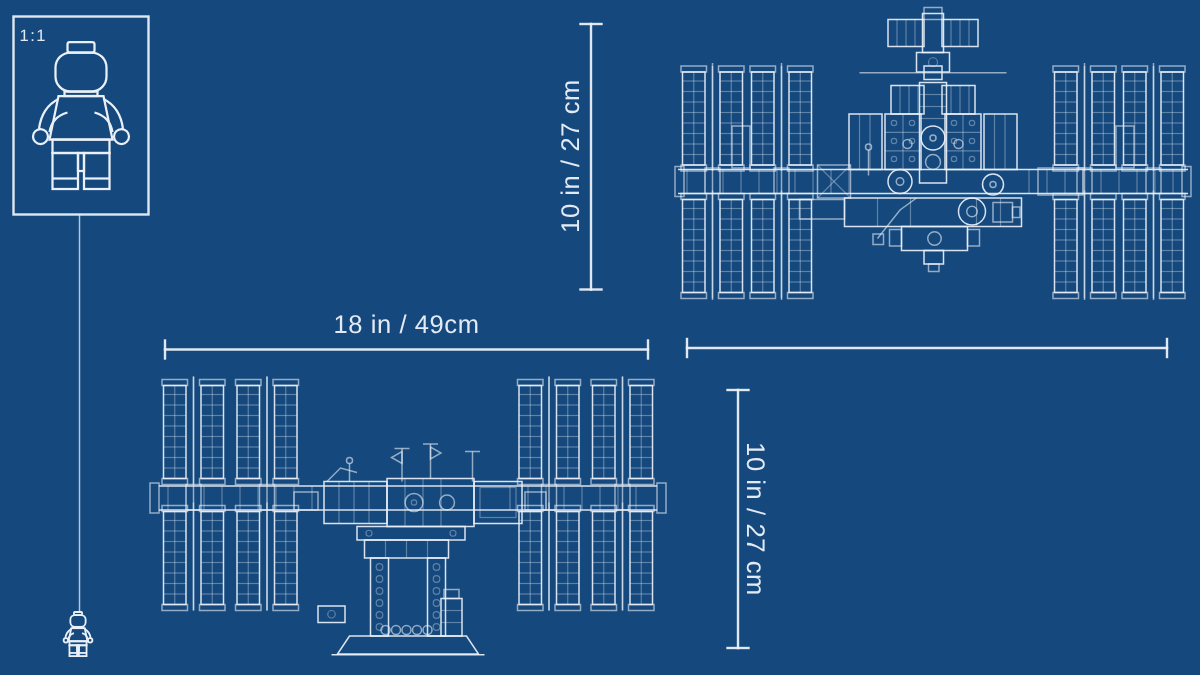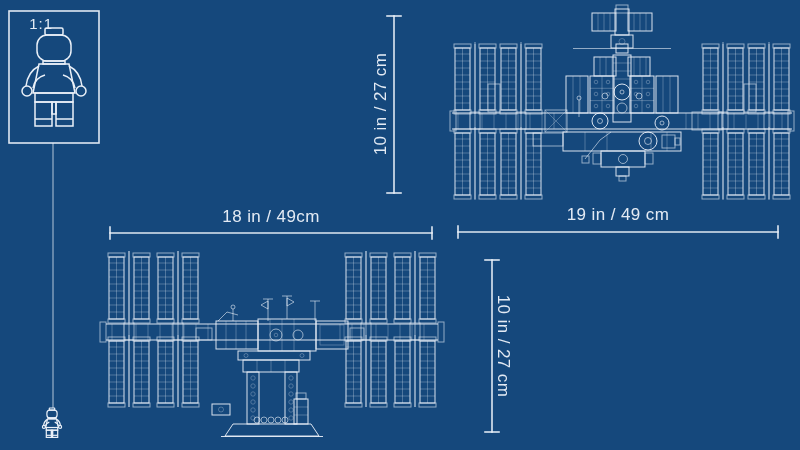--- a/index.html
+++ b/index.html
@@ -14,21 +14,21 @@
   svg .s2{stroke:var(--line);fill:none;stroke-width:1;opacity:.6;}
   svg .s3{stroke:var(--line);fill:none;stroke-width:.8;opacity:.35;}
   svg .dim{stroke:var(--line);fill:none;stroke-width:1.6;opacity:.95;stroke-linecap:square;}
   svg .box{stroke:var(--line);fill:none;stroke-width:1.6;opacity:.95;}
   svg .thin{stroke:var(--line);fill:none;stroke-width:1;opacity:.75;}
   #minifig *{stroke:var(--line);fill:none;}
   .lbl{
     position:absolute;color:var(--line);font-size:17px;letter-spacing:.4px;
     line-height:20px;text-align:center;opacity:.97;white-space:nowrap;
   }
-  .lbl.scale{font-size:15px;text-align:right;letter-spacing:1px;}
+  .lbl.scale{font-size:11px;text-align:left;letter-spacing:1px;}
   .rot-ccw{transform:rotate(-90deg);transform-origin:50% 50%;}
   .rot-cw{transform:rotate(90deg);transform-origin:50% 50%;}
   .w160{width:160px;} .w140{width:140px;} .w40{width:40px;}
 </style>
 </head>
 <body>
 
 <div class="stage">
 
   <svg class="art" width="800" height="450" viewBox="0 0 800 450">
@@ -369,19 +369,18 @@
       <line x1="492" y1="260" x2="492" y2="432" class="dim"></line>
       <line x1="485" y1="260" x2="499" y2="260" class="dim"></line>
       <line x1="485" y1="432" x2="499" y2="432" class="dim"></line>
     </g>
   </svg>
 
   <div class="lbl scale w40" style="left:13px;top:14px;">1:1</div>
 
   <div class="lbl w140 rot-ccw" style="left:311px;top:94px;">10 in / 27 cm</div>
 
-  <div class="lbl w160" style="left:538px;top:205px;">19 in / 49 cm</div>
 
   <div class="lbl w160" style="left:191px;top:207px;">18 in / 49cm</div>
 
   <div class="lbl w140 rot-cw" style="left:433px;top:336px;">10 in / 27 cm</div>
 
 </div>
 
 </body></html>

